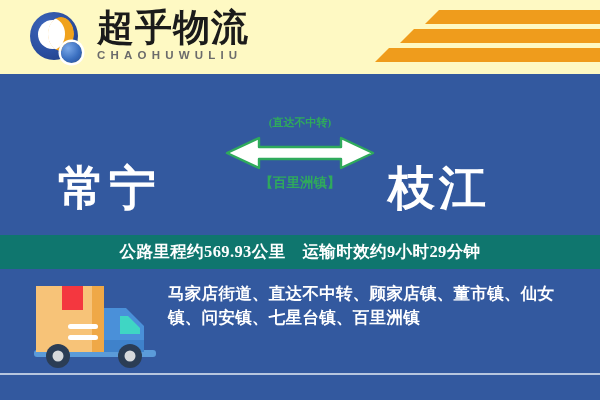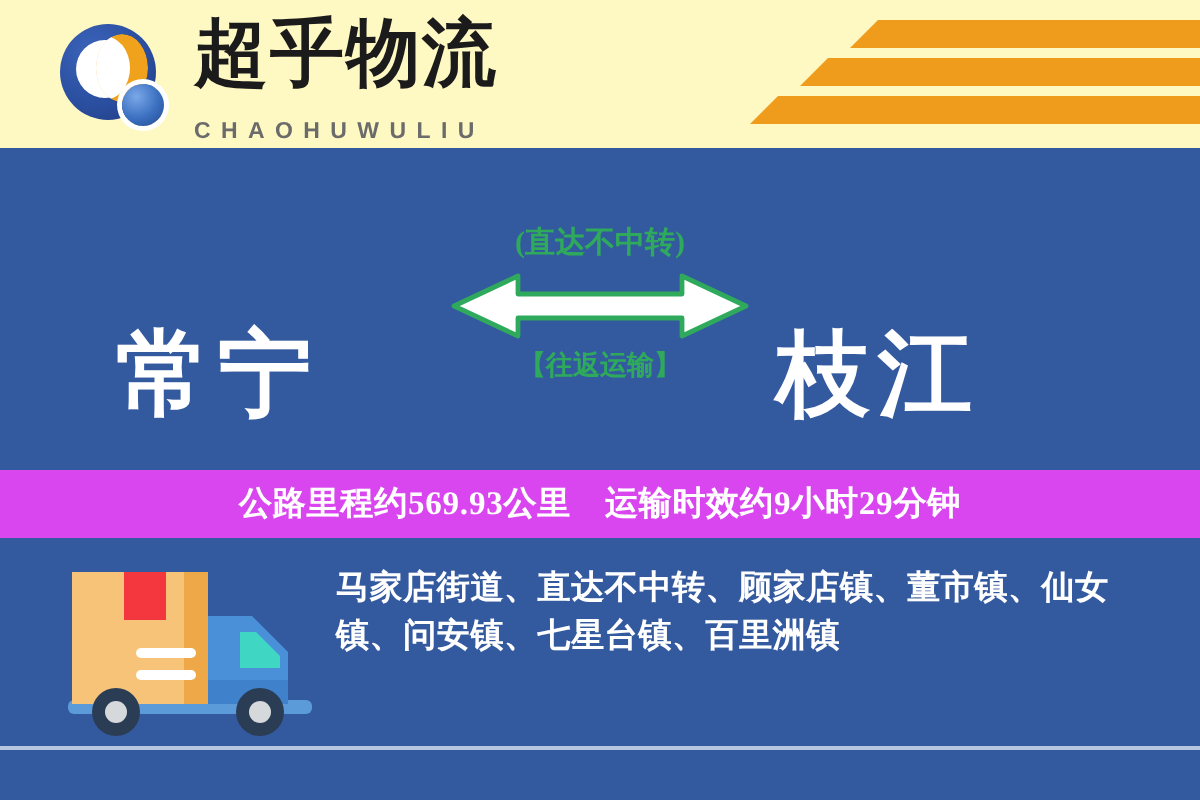--- a/index.html
+++ b/index.html
@@ -77,21 +77,21 @@
   .brand-cn {
     font-family: "Liberation Serif", serif;
     font-weight: bold;
     font-size: 37px;
     line-height: 40px;
     color: #1b1b1b;
     letter-spacing: 1px;
     white-space: nowrap;
   }
   .brand-en {
-    margin-top: 12px;
+    margin-top: 1px;
     font-family: "Liberation Sans", sans-serif;
     font-weight: bold;
     font-size: 11.5px;
     line-height: 13px;
     letter-spacing: 5.2px;
     color: #6b6b6b;
     white-space: nowrap;
   }
   .stripes {
     position: absolute;
@@ -132,21 +132,21 @@
 
   .arrow-block {
     position: absolute;
     left: 218px; top: 40px;
     width: 164px; height: 100px;
     text-align: center;
   }
   .arrow-top-label {
     font-family: "Liberation Serif", serif;
     font-weight: bold;
-    font-size: 15px;
+    font-size: 11px;
     line-height: 16px;
     color: #2faa5c;
     white-space: nowrap;
   }
   .arrow-svg {
     display: block;
     margin: 6px auto 0 auto;
   }
   .arrow-bottom-label {
     margin-top: 5px;
@@ -162,21 +162,21 @@
   .infobar-wrap {
     position: absolute;
     left: 0; top: 232px;
     width: 600px; height: 40px;
     background: #33599f;
   }
   .infobar {
     position: absolute;
     left: 0; top: 3px;
     width: 600px; height: 34px;
-    background: #d946ef;
+    background: #0f766e;
     display: flex;
     align-items: center;
     justify-content: center;
   }
   .infobar-text {
     font-family: "Liberation Serif", serif;
     font-weight: bold;
     font-size: 16.5px;
     line-height: 20px;
     color: #ffffff;
@@ -244,21 +244,21 @@
   <div class="route">
     <div class="city city-origin">常宁</div>
 
     <div class="arrow-block">
       <div class="arrow-top-label">(直达不中转)</div>
 
       <svg class="arrow-svg" width="150" height="34" viewBox="0 0 150 34">
         <polygon points="2,17 34,2 34,11 116,11 116,2 148,17 116,32 116,23 34,23 34,32" fill="#ffffff" stroke="#2faa5c" stroke-width="2.4" stroke-linejoin="round"></polygon>
       </svg>
 
-      <div class="arrow-bottom-label">【往返运输】</div>
+      <div class="arrow-bottom-label">【百里洲镇】</div>
     </div>
 
     <div class="city city-dest">枝江</div>
   </div>
 
   <div class="infobar-wrap">
     <div class="infobar">
       <div class="infobar-text">公路里程约569.93公里　运输时效约9小时29分钟</div>
     </div>
   </div>

